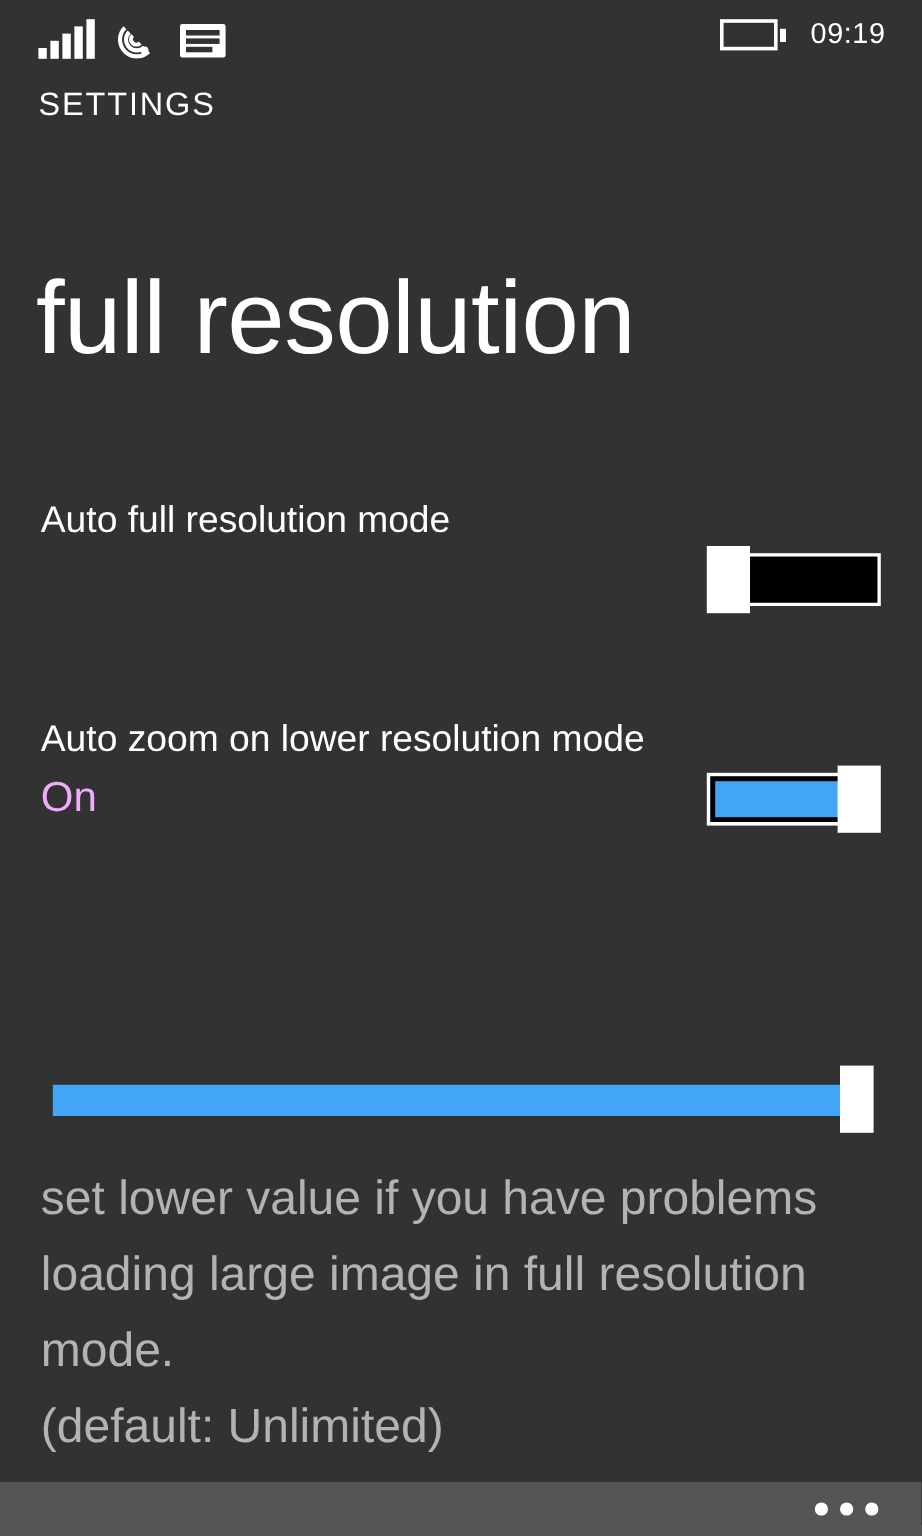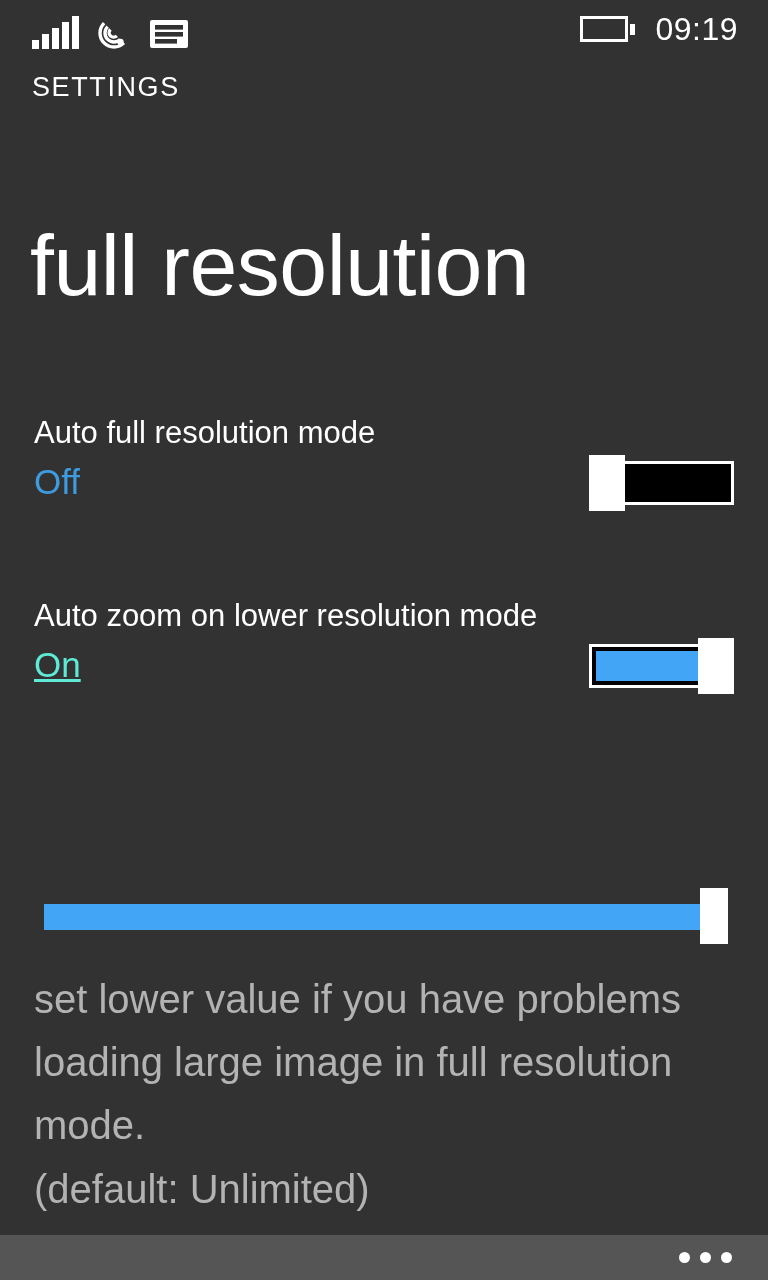--- a/index.html
+++ b/index.html
@@ -68,21 +68,21 @@
     background: #323232;
     padding: 2px;
   }
   .battery-fill { width: 100%; height: 100%; background: #ffffff; }
   .battery-cap {
     width: 5px; height: 11px;
     background: #ffffff;
     margin-left: 2px;
   }
   .clock {
-    font-size: 32px;
+    font-size: 24px;
     font-weight: 400;
     letter-spacing: 0.5px;
     color: #ffffff;
     line-height: 1;
   }
 
   
   .app-title {
     position: absolute;
     top: 72px;
@@ -285,32 +285,31 @@
     <span class="clock">09:19</span>
   </div>
 </div>
 
 <div class="app-title">SETTINGS</div>
 
 <div class="page-title">full resolution</div>
 
 <div class="setting-row row-1">
   <div class="setting-label">Auto full resolution mode</div>
-  <div class="setting-value" style="color: rgb(62, 155, 224);">Off</div>
   <div class="toggle off">
     <div class="toggle-track">
       <div class="toggle-track-inner"></div>
     </div>
     <div class="toggle-thumb"></div>
   </div>
 </div>
 
 <div class="setting-row row-2">
   <div class="setting-label">Auto zoom on lower resolution mode</div>
-  <div class="setting-value" style="color: #5eead4; text-decoration: underline;">On</div>
+  <div class="setting-value" style="color: #f0abfc;">On</div>
   <div class="toggle on">
     <div class="toggle-track">
       <div class="toggle-track-inner" style="background: rgb(66, 165, 245);"></div>
     </div>
     <div class="toggle-thumb"></div>
   </div>
 </div>
 
 <div class="max-res-row">
 </div>

